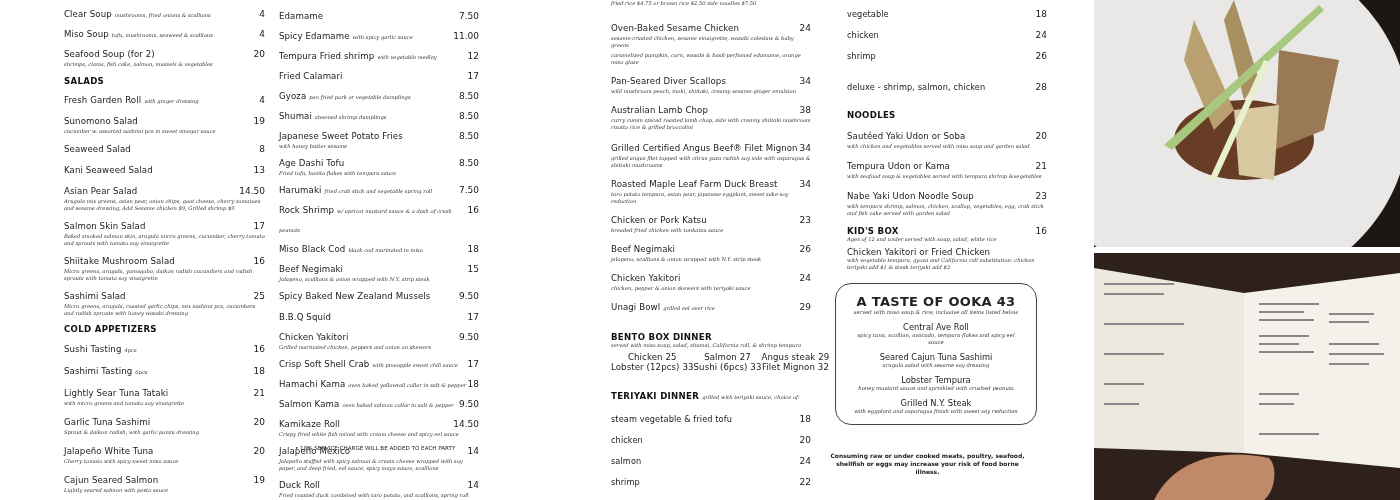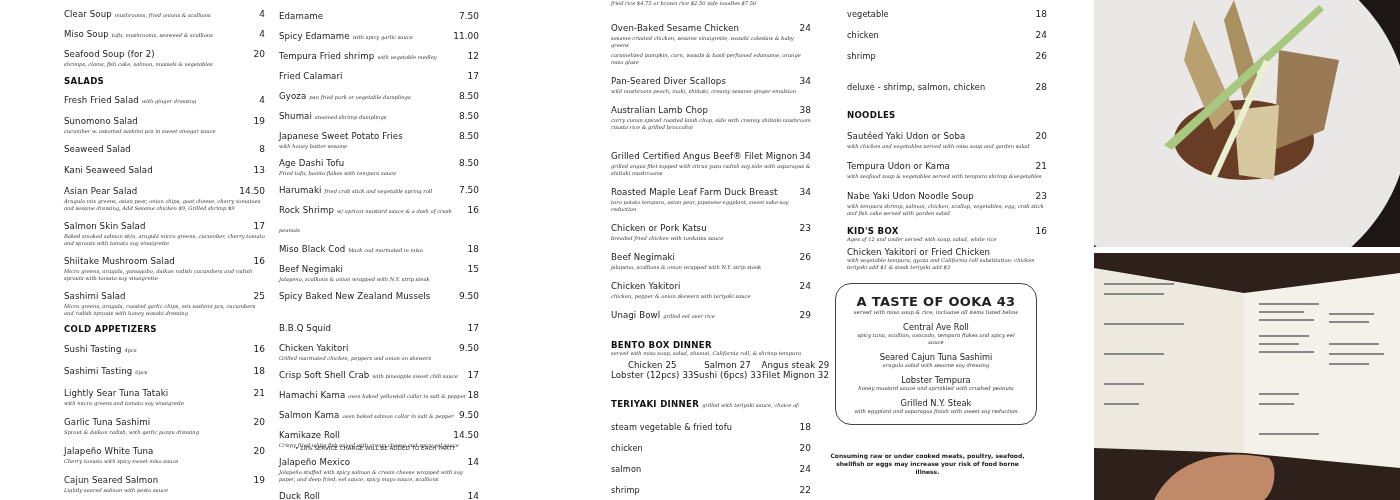--- a/index.html
+++ b/index.html
@@ -40,21 +40,21 @@
       <div class="item" style="margin-top:1px">
         <div class="row">
           <span><span class="name">Seafood Soup (for 2)</span></span>
           <span class="price">20</span>
         </div>
         <div class="desc">shrimps, clams, fish cake, salmon, mussels &amp; vegetables</div>
       </div>
       <div class="sec" style="margin-top:8px">SALADS</div>
       <div class="item" style="margin-top:2px">
         <div class="row">
-          <span><span class="name">Fresh Fried Salad</span><span class="note">with ginger dressing</span></span>
+          <span><span class="name">Fresh Garden Roll</span><span class="note">with ginger dressing</span></span>
           <span class="price">4</span>
         </div>
       </div>
       <div class="item" style="margin-top:2px">
         <div class="row">
           <span><span class="name">Sunomono Salad</span></span>
           <span class="price">19</span>
         </div>
         <div class="desc">cucumber w. assorted sashimi pcs in sweet vinegar sauce</div>
       </div>
@@ -224,21 +224,21 @@
           <span class="price">15</span>
         </div>
         <div class="desc">Jalapeno, scallions &amp; onion wrapped with N.Y. strip steak</div>
       </div>
       <div class="item" style="margin-top:1px">
         <div class="row">
           <span><span class="name">Spicy Baked New Zealand Mussels</span></span>
           <span class="price">9.50</span>
         </div>
       </div>
-      <div class="item" style="margin-top:13px">
+      <div class="item" style="margin-top:2px">
         <div class="row">
           <span><span class="name">B.B.Q Squid</span></span>
           <span class="price">17</span>
         </div>
       </div>
       <div class="item" style="margin-top:1px">
         <div class="row">
           <span><span class="name">Chicken Yakitori</span></span>
           <span class="price">9.50</span>
         </div>
@@ -308,21 +308,21 @@
         </div>
         <div class="desc">wild mushroom peach, inoki, shiitaki, creamy sesame-ginger emulsion</div>
       </div>
       <div class="item" style="margin-top:3px">
         <div class="row">
           <span><span class="name">Australian Lamb Chop</span></span>
           <span class="price">38</span>
         </div>
         <div class="desc">curry cumin spiced roasted lamb chop, side with creamy shiitaki mushroom risotto rice &amp; grilled broccolini</div>
       </div>
-      <div class="item" style="margin-top:13px">
+      <div class="item" style="margin-top:5px">
         <div class="row">
           <span><span class="name">Grilled Certified Angus Beef® Filet Mignon</span></span>
           <span class="price">34</span>
         </div>
         <div class="desc">grilled angus filet topped with citrus yuzu radish soy side with asparagus &amp; shiitaki mushrooms</div>
       </div>
       <div class="item" style="margin-top:3px">
         <div class="row">
           <span><span class="name">Roasted Maple Leaf Farm Duck Breast</span></span>
           <span class="price">34</span>

